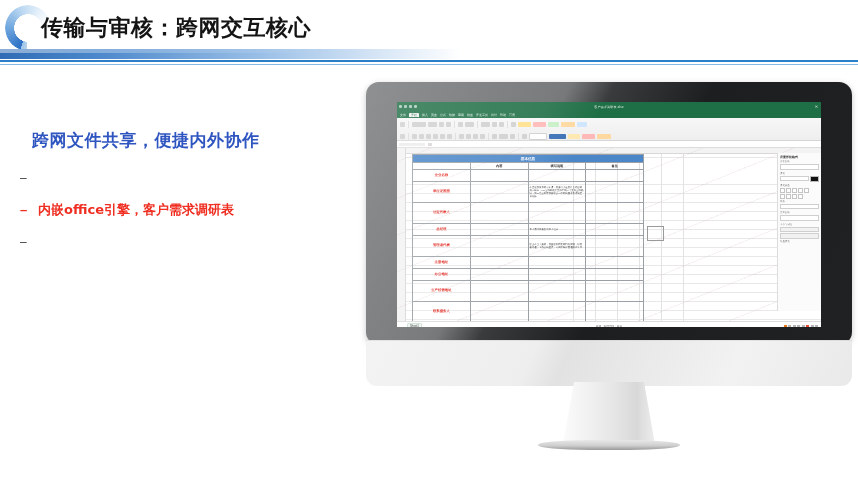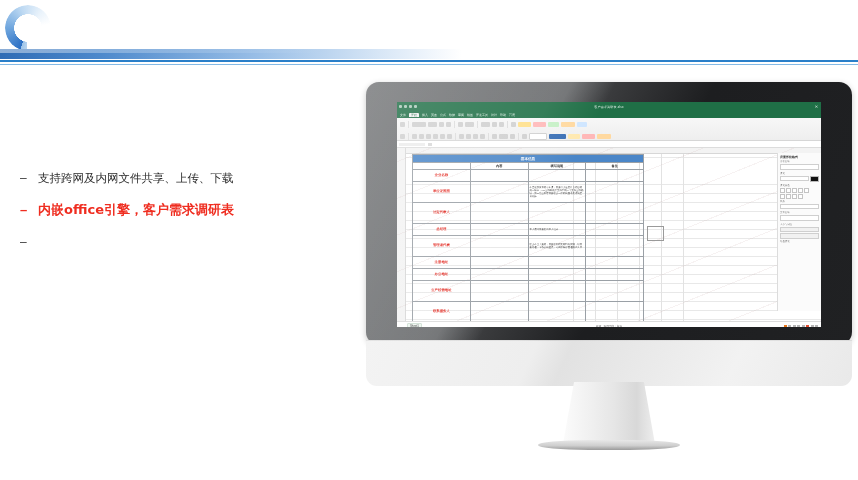--- a/index.html
+++ b/index.html
@@ -222,29 +222,30 @@
 </style>
 </head>
 <body>
 
 <div id="slide">
 
   <div class="hdr-logo">
     <div class="ring"></div>
     <div class="ring-cut"></div>
   </div>
+  <div class="hdr-title">传输与审核：跨网交互核心</div>
   <div class="hdr-bar"></div>
   <div class="hdr-rule"></div>
   <div class="hdr-rule2"></div>
 
+  <div class="subhead">跨网文件共享，便捷内外协作</div>
 
   <div class="bullets">
     <div class="blt">
       <span class="dash">–</span>
-      <span class="txt">支持跨网及内网文件共享、上传、下载</span>
     </div>
     <div class="blt accent">
       <span class="dash">–</span>
       <span class="txt">内嵌office引擎，客户需求调研表</span>
     </div>
     <div class="blt">
       <span class="dash">–</span>
     </div>
   </div>
 

